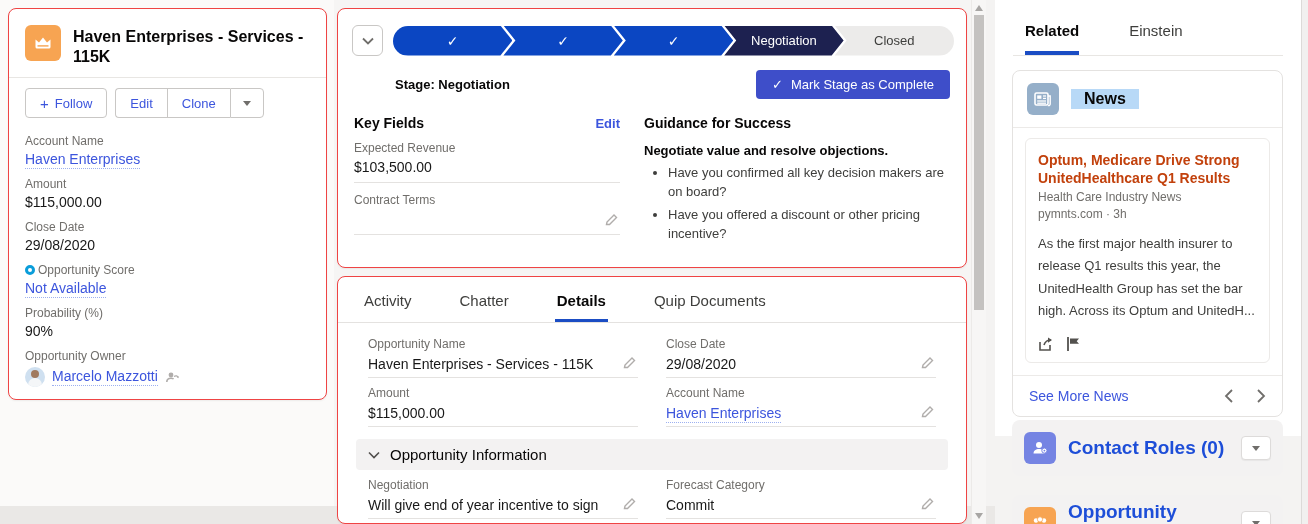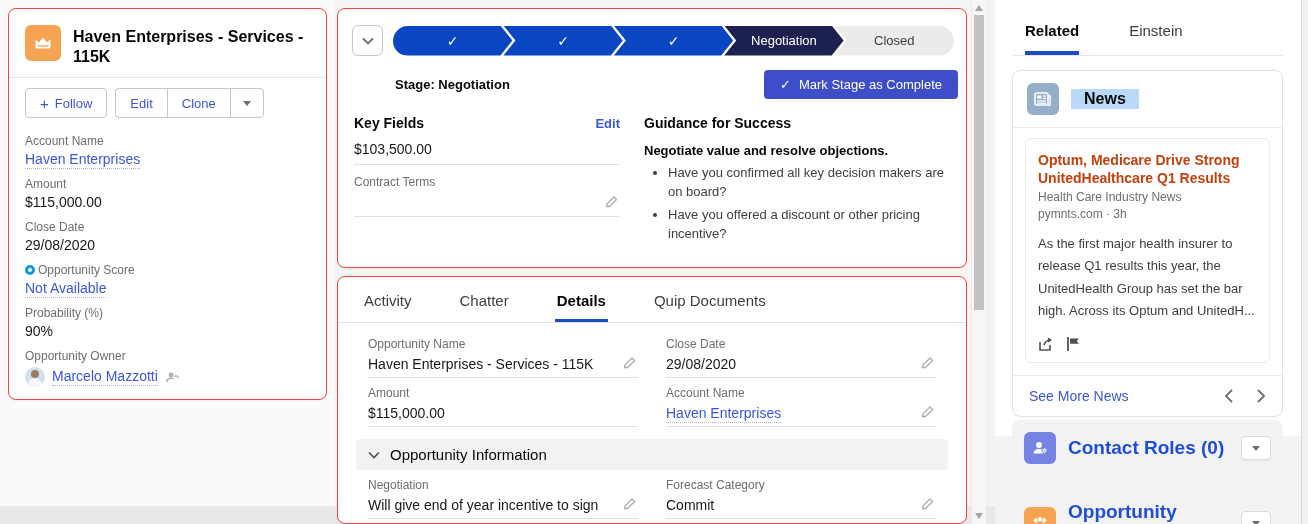--- a/index.html
+++ b/index.html
@@ -55,21 +55,21 @@
            margin-left:-9px; cursor:pointer;
            clip-path:polygon(0 0, calc(100% - 12px) 0, 100% 50%, calc(100% - 12px) 100%, 0 100%, 12px 50%); }
   .stage.first { margin-left:0; border-radius:16px 0 0 16px;
            clip-path:polygon(0 0, calc(100% - 12px) 0, 100% 50%, calc(100% - 12px) 100%, 0 100%); }
   .stage.last  { border-radius:0 16px 16px 0;
            clip-path:polygon(0 0, 100% 0, 100% 100%, 0 100%, 12px 50%); }
   .stage.complete { background:var(--path-complete); }
   .stage.current  { background:var(--path-current); }
   .stage.incomplete { background:var(--path-incomplete); color:#3e3e3c; }
   .stage .chk { font-size:14px; }
-  .stage-row { display:flex; align-items:center; justify-content:space-between; padding:14px 8px 0 57px; }
+  .stage-row { display:flex; align-items:center; justify-content:space-between; padding:14px 16px 0 57px; }
   .stage-text { font-size:13px; font-weight:bold; color:#080707; }
   .brand-btn { background:var(--brand-button); color:#fff; border:none; border-radius:4px; height:29px;
                font-size:13px; padding:0 16px; display:flex; align-items:center; gap:8px; cursor:pointer;
                font-family:"Liberation Sans", sans-serif; }
   .kf-guidance { display:flex; padding:16px 12px 0 16px; }
   .kf-col { width:290px; padding-right:24px; }
   .gd-col { flex:1; }
   .panel-h-row { display:flex; align-items:baseline; justify-content:space-between; }
   .panel-h { font-size:14px; font-weight:bold; color:#080707; }
   .edit-link { font-size:13px; color:var(--link); text-decoration:none; font-weight:bold; }
@@ -328,20 +328,21 @@
       <span>Mark Stage as Complete</span>
     </button>
   </div>
   <div class="kf-guidance">
     <div class="kf-col">
       <div class="panel-h-row">
         <span class="panel-h">Key Fields</span>
         <a href="#" class="edit-link">Edit</a>
       </div>
       <div class="kf-item">
+        <div class="kf-label">Expected Revenue</div>
         <div class="kf-value">$103,500.00</div>
       </div>
       <div class="kf-item">
         <div class="kf-label">Contract Terms</div>
         <div class="kf-value"></div>
         <span class="pencil">
             <svg width="13" height="13" viewBox="0 0 13 13">
               <path d="M1.5 11.5 2 9l7-7 2.5 2.5-7 7z" fill="none" stroke="#b0adab" stroke-width="1.4"></path>
             </svg>
           </span>

